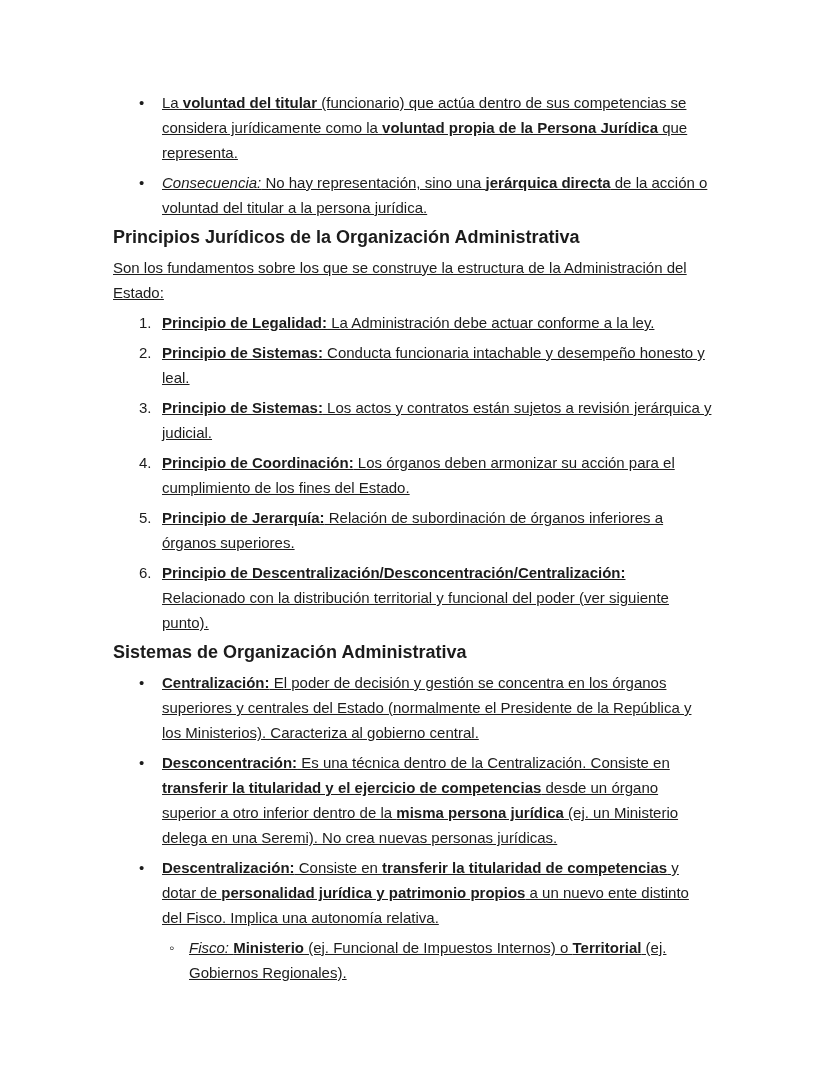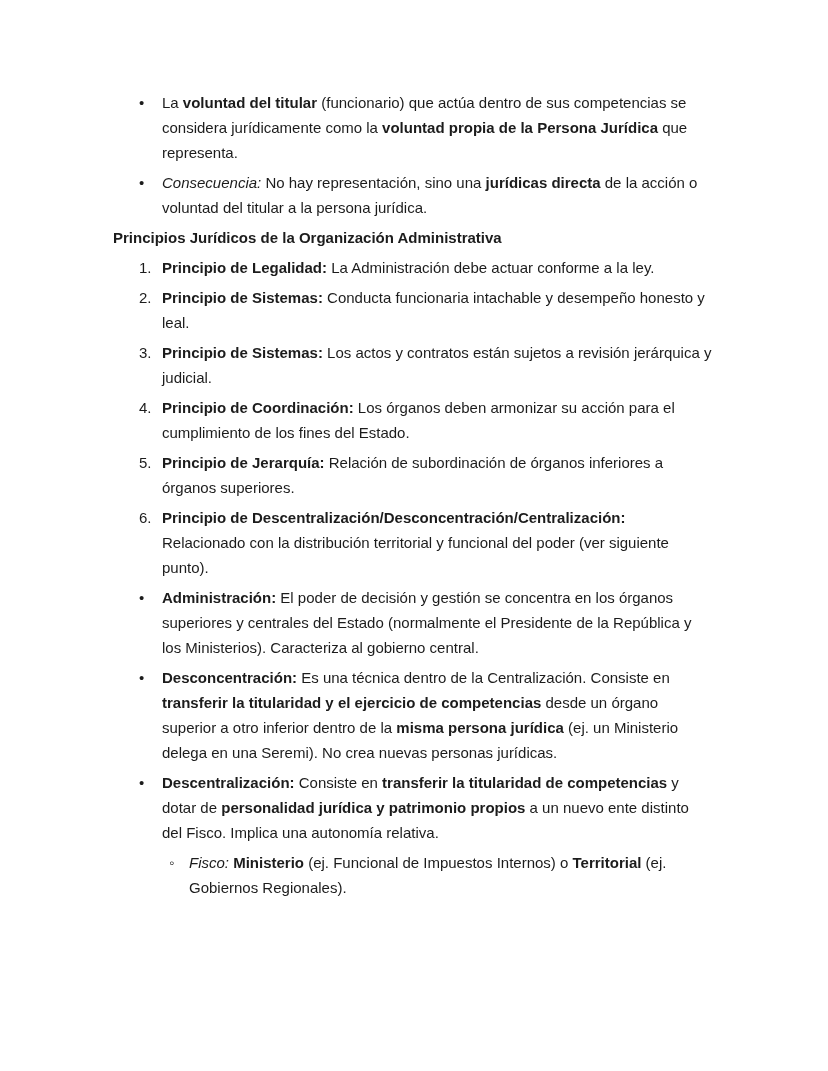--- a/index.html
+++ b/index.html
@@ -16,24 +16,24 @@
     overflow: hidden;
   }
   .content {
     position: absolute;
     left: 113px; top: 90px;
     width: 600px;
     font-size: 15px;
     line-height: 25px;
     color: #1c1c1c;
   }
-  p { margin: 0; }
+  p { margin: 0; text-decoration: underline; }
   .heading {
     font-weight: 700;
-    font-size: 15px;
+    font-size: 18px;
     margin: 4px 0 5px 0;
   }
   .para { margin: 0 0 5px 0; }
   .li {
     display: flex;
     margin: 0 0 5px 0;
   }
   .li .marker {
     flex: 0 0 49px;
     box-sizing: border-box;
@@ -54,25 +54,26 @@
 <div class="page">
   <div class="content" style="color: rgb(28, 28, 28);">
 
     <div class="li">
       <span class="marker">•</span>
       <p class="txt"><span>La </span><span class="b">voluntad del titular</span><span> (funcionario) que actúa dentro de sus competencias se considera jurídicamente como la </span><span class="b">voluntad propia de la Persona Jurídica</span><span> que representa.</span></p>
     </div>
 
     <div class="li">
       <span class="marker">•</span>
-      <p class="txt"><span class="i">Consecuencia:</span><span> No hay representación, sino una </span><span class="b">jurídicas directa</span><span> de la acción o voluntad del titular a la persona jurídica.</span></p>
+      <p class="txt"><span class="i">Consecuencia:</span><span> No hay representación, sino una </span><span class="b">jerárquica directa</span><span> de la acción o voluntad del titular a la persona jurídica.</span></p>
     </div>
 
     <h3 class="heading">Principios Jurídicos de la Organización Administrativa</h3>
 
+    <p class="para">Son los fundamentos sobre los que se construye la estructura de la Administración del Estado:</p>
 
     <div class="li">
       <span class="marker">1.</span>
       <p class="txt"><span class="b">Principio de Legalidad:</span><span> La Administración debe actuar conforme a la ley.</span></p>
     </div>
 
     <div class="li">
       <span class="marker">2.</span>
       <p class="txt"><span class="b">Principio de Sistemas:</span><span> Conducta funcionaria intachable y desempeño honesto y leal.</span></p>
     </div>
@@ -90,24 +91,25 @@
     <div class="li">
       <span class="marker">5.</span>
       <p class="txt"><span class="b">Principio de Jerarquía:</span><span> Relación de subordinación de órganos inferiores a órganos superiores.</span></p>
     </div>
 
     <div class="li">
       <span class="marker">6.</span>
       <p class="txt"><span class="b">Principio de Descentralización/Desconcentración/Centralización:</span><span> Relacionado con la distribución territorial y funcional del poder (ver siguiente punto).</span></p>
     </div>
 
+    <h3 class="heading">Sistemas de Organización Administrativa</h3>
 
     <div class="li">
       <span class="marker">•</span>
-      <p class="txt"><span class="b">Administración:</span><span> El poder de decisión y gestión se concentra en los órganos superiores y centrales del Estado (normalmente el Presidente de la República y los Ministerios). Caracteriza al gobierno central.</span></p>
+      <p class="txt"><span class="b">Centralización:</span><span> El poder de decisión y gestión se concentra en los órganos superiores y centrales del Estado (normalmente el Presidente de la República y los Ministerios). Caracteriza al gobierno central.</span></p>
     </div>
 
     <div class="li">
       <span class="marker">•</span>
       <p class="txt"><span class="b">Desconcentración:</span><span> Es una técnica dentro de la Centralización. Consiste en </span><span class="b">transferir la titularidad y el ejercicio de competencias</span><span> desde un órgano superior a otro inferior dentro de la </span><span class="b">misma persona jurídica</span><span> (ej. un Ministerio delega en una Seremi). No crea nuevas personas jurídicas.</span></p>
     </div>
 
     <div class="li">
       <span class="marker">•</span>
       <p class="txt"><span class="b">Descentralización:</span><span> Consiste en </span><span class="b">transferir la titularidad de competencias</span><span> y dotar de </span><span class="b">personalidad jurídica y patrimonio propios</span><span> a un nuevo ente distinto del Fisco. Implica una autonomía relativa.</span></p>

